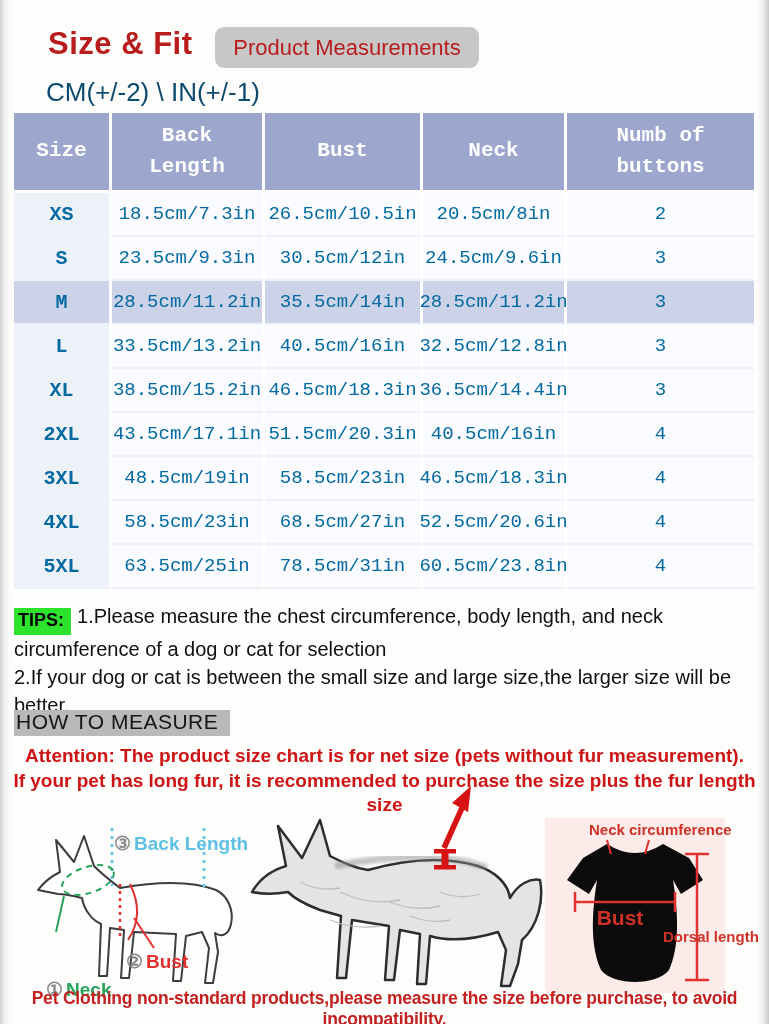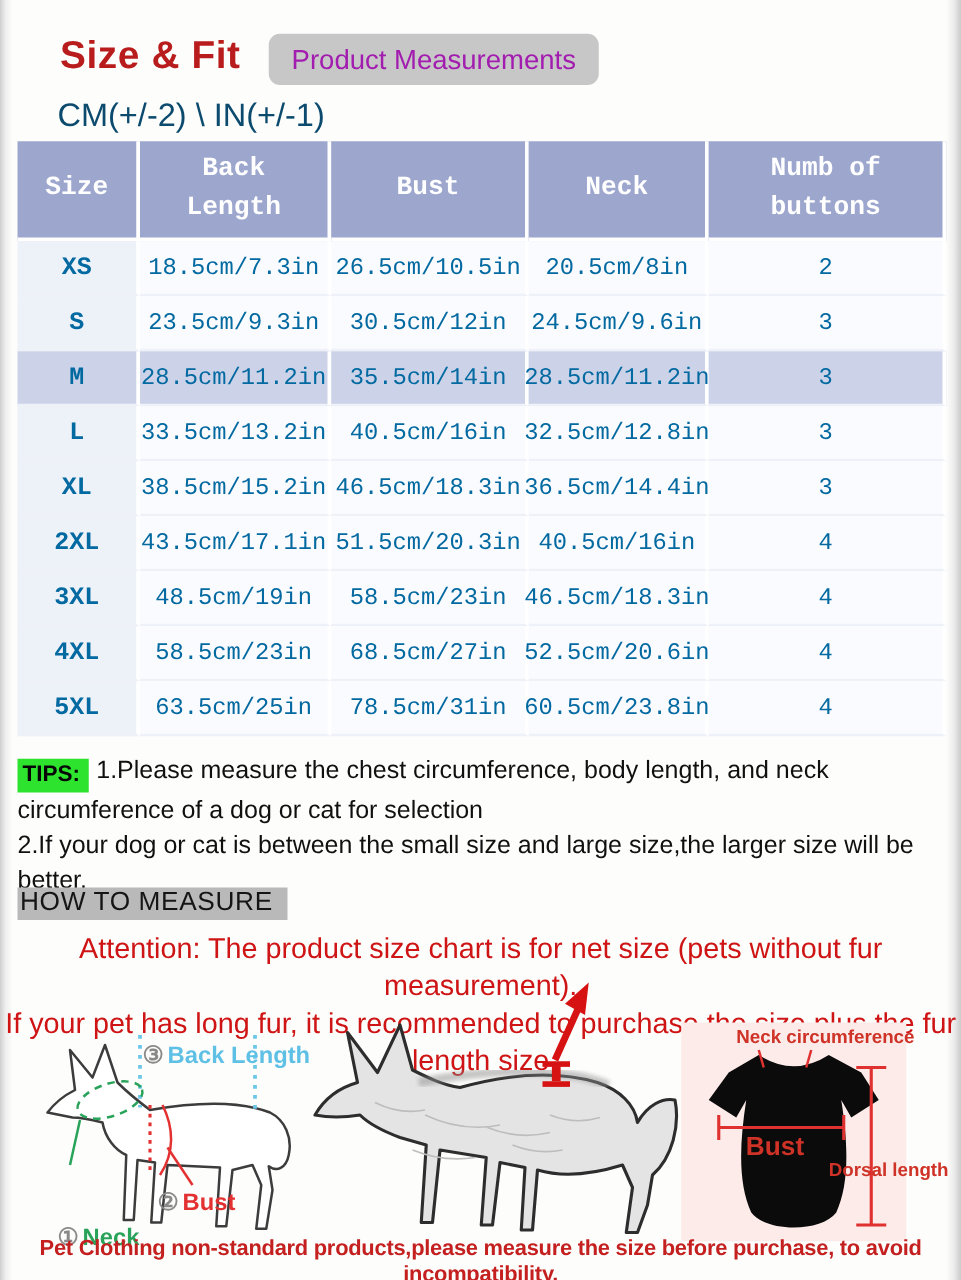--- a/index.html
+++ b/index.html
@@ -3,21 +3,21 @@
 <meta charset="utf-8">
 <style>
   html,body{margin:0;padding:0;}
   body{background:#e9e9e9;font-family:"Liberation Sans",sans-serif;}
   #page{position:relative;width:769px;height:1024px;background:#fdfdfc;overflow:hidden;margin:0 auto;}
   .edge-l{position:absolute;left:0;top:0;width:10px;height:100%;background:linear-gradient(to right,#cfcfcf,#efefef 45%,#fdfdfc);}
   .edge-r{position:absolute;right:0;top:0;width:12px;height:100%;background:linear-gradient(to left,#c9c9c9,#ededed 50%,#fdfdfc);}
 
   .title{position:absolute;left:48px;top:26px;font-size:31px;font-weight:bold;color:#b91c1c;letter-spacing:.5px;}
   .badge{position:absolute;left:215px;top:27px;width:264px;height:41px;background:#c7c7c7;border-radius:9px;
-         color:#a21caf;font-size:22px;line-height:41px;text-align:center;}
+         color:#b91c1c;font-size:22px;line-height:41px;text-align:center;}
   .unit-note{position:absolute;left:46px;top:77px;font-size:26px;color:#0c4a6e;}
 
   
   .size-table{position:absolute;left:14px;top:113px;width:743px;display:grid;
       grid-template-columns:98px 153px 158px 144px 190px;
       grid-template-rows:80px repeat(9,44px);
       font-family:"Liberation Mono","DejaVu Sans Mono",monospace;}
   .row{display:contents;}
   .size-table .cell{display:flex;align-items:center;justify-content:center;text-align:center;
       border-right:3px solid #fff;border-bottom:2px solid #eef1f7;box-sizing:border-box;
@@ -28,21 +28,21 @@
   .row.hl .cell{background:#ccd3e8;}
 
   
   .tips{position:absolute;left:14px;top:602px;width:748px;font-size:20px;color:#101010;line-height:1.4;}
   .tips-badge{display:inline-block;background:#2ee32e;color:#060606;font-weight:bold;font-size:18px;
       padding:0 7px 2px 4px;margin-right:6px;vertical-align:-3px;}
 
   .how-title{position:absolute;left:14px;top:710px;background:#b9b9b9;color:#151515;font-size:21px;
       padding:0 12px 2px 2px;letter-spacing:.5px;}
   .attention{position:absolute;left:0;top:744px;width:769px;text-align:center;color:#ce1414;
-      font-size:23px;font-weight:normal;line-height:1.3;}
+      font-size:19px;font-weight:bold;line-height:1.3;}
 
   
   .dog-diagram{position:absolute;left:28px;top:826px;width:228px;height:162px;}
   .dog-diagram .lbl{position:absolute;font-weight:bold;font-size:19px;white-space:nowrap;}
   .num{color:#8a8a8a;font-weight:bold;margin-right:3px;}
   .lbl-backlength{left:86px;top:6px;color:#5fc0e6;}
   .lbl-neck{left:18px;top:112px;color:#29a35a;margin-top:40px;}
   .lbl-bust{left:98px;top:124px;color:#e33030;}
 
   

